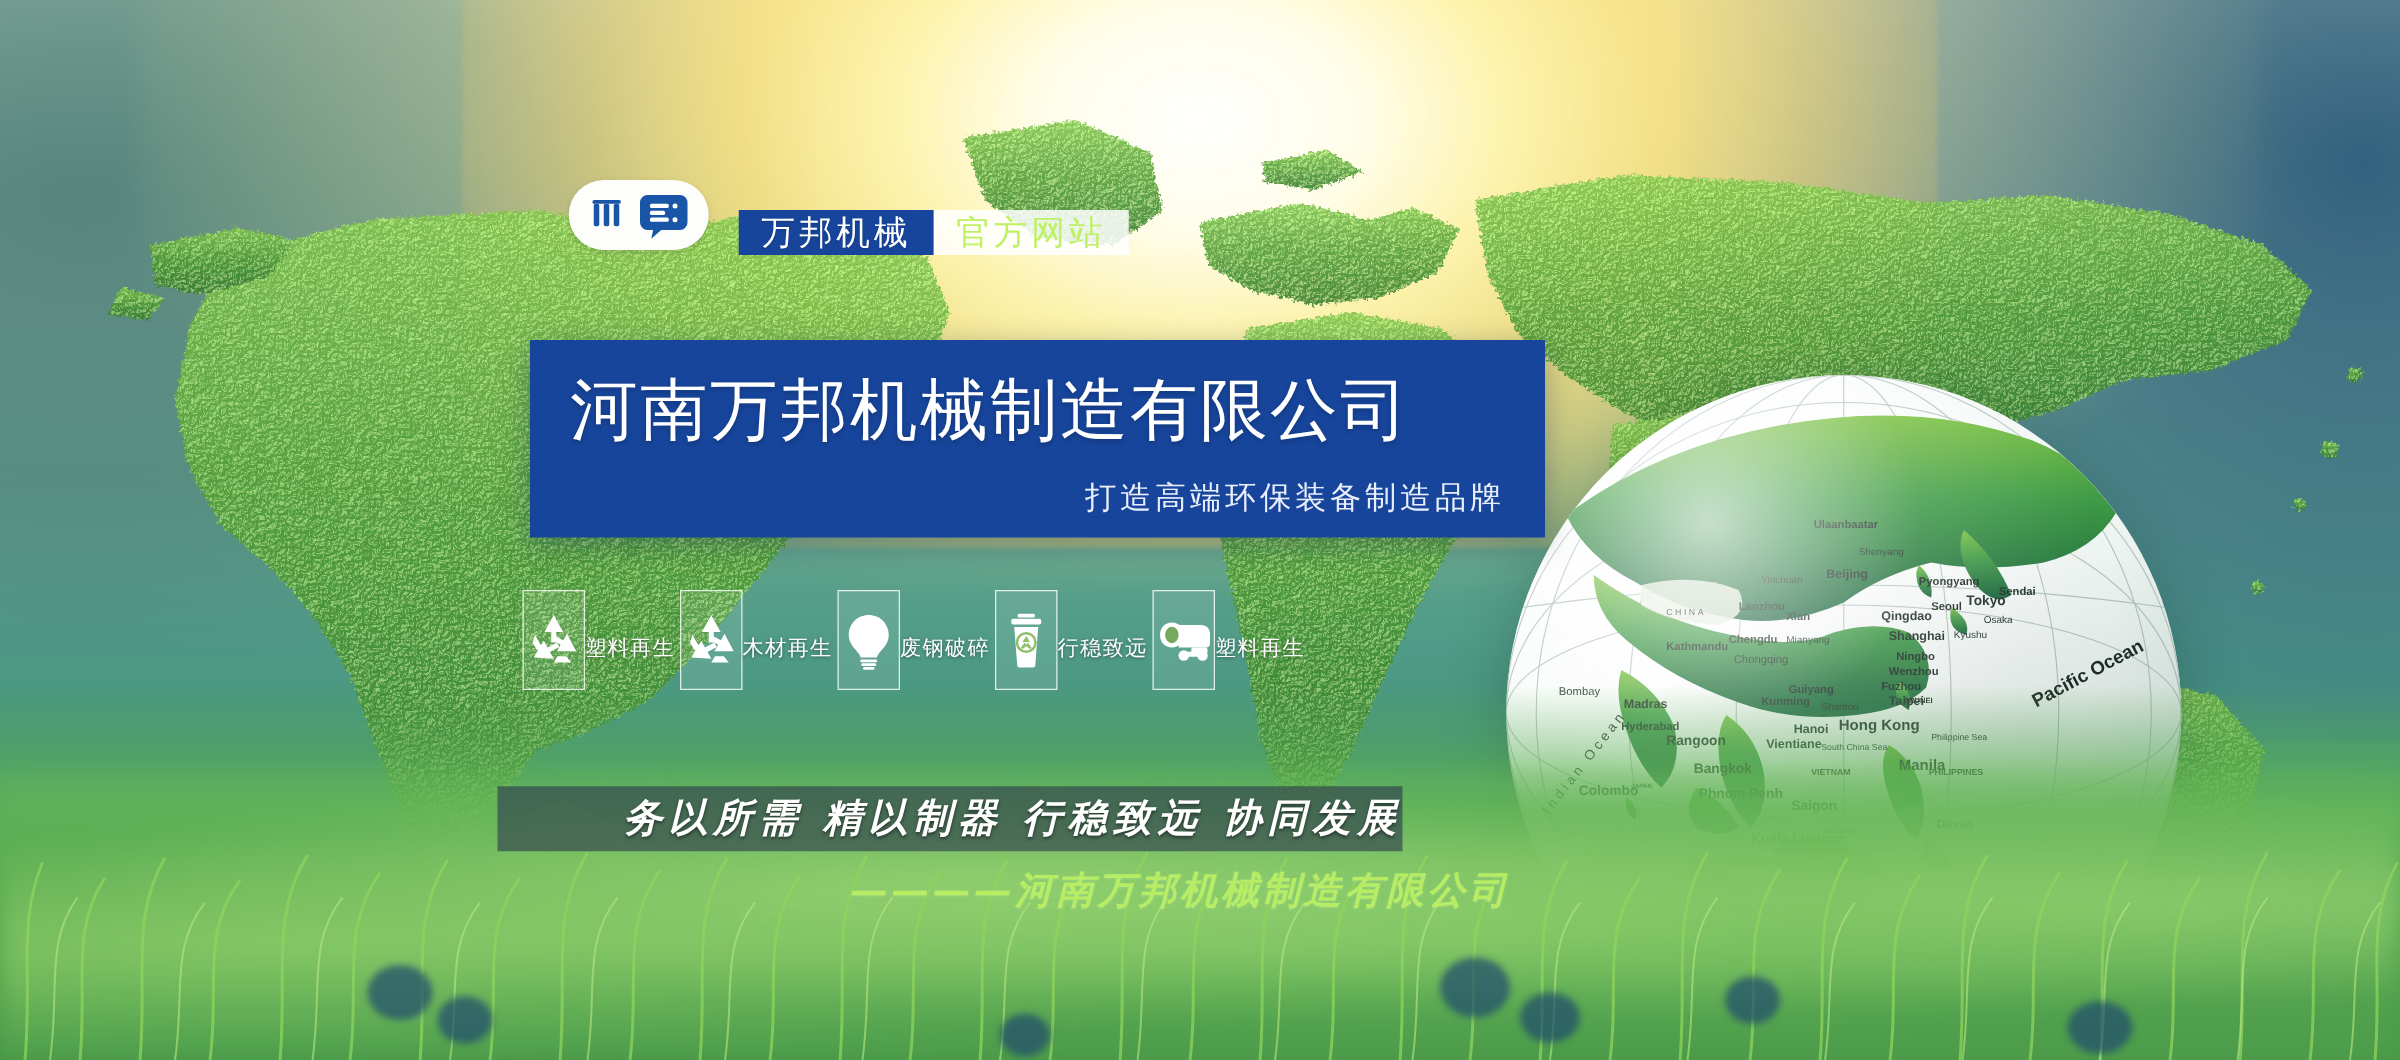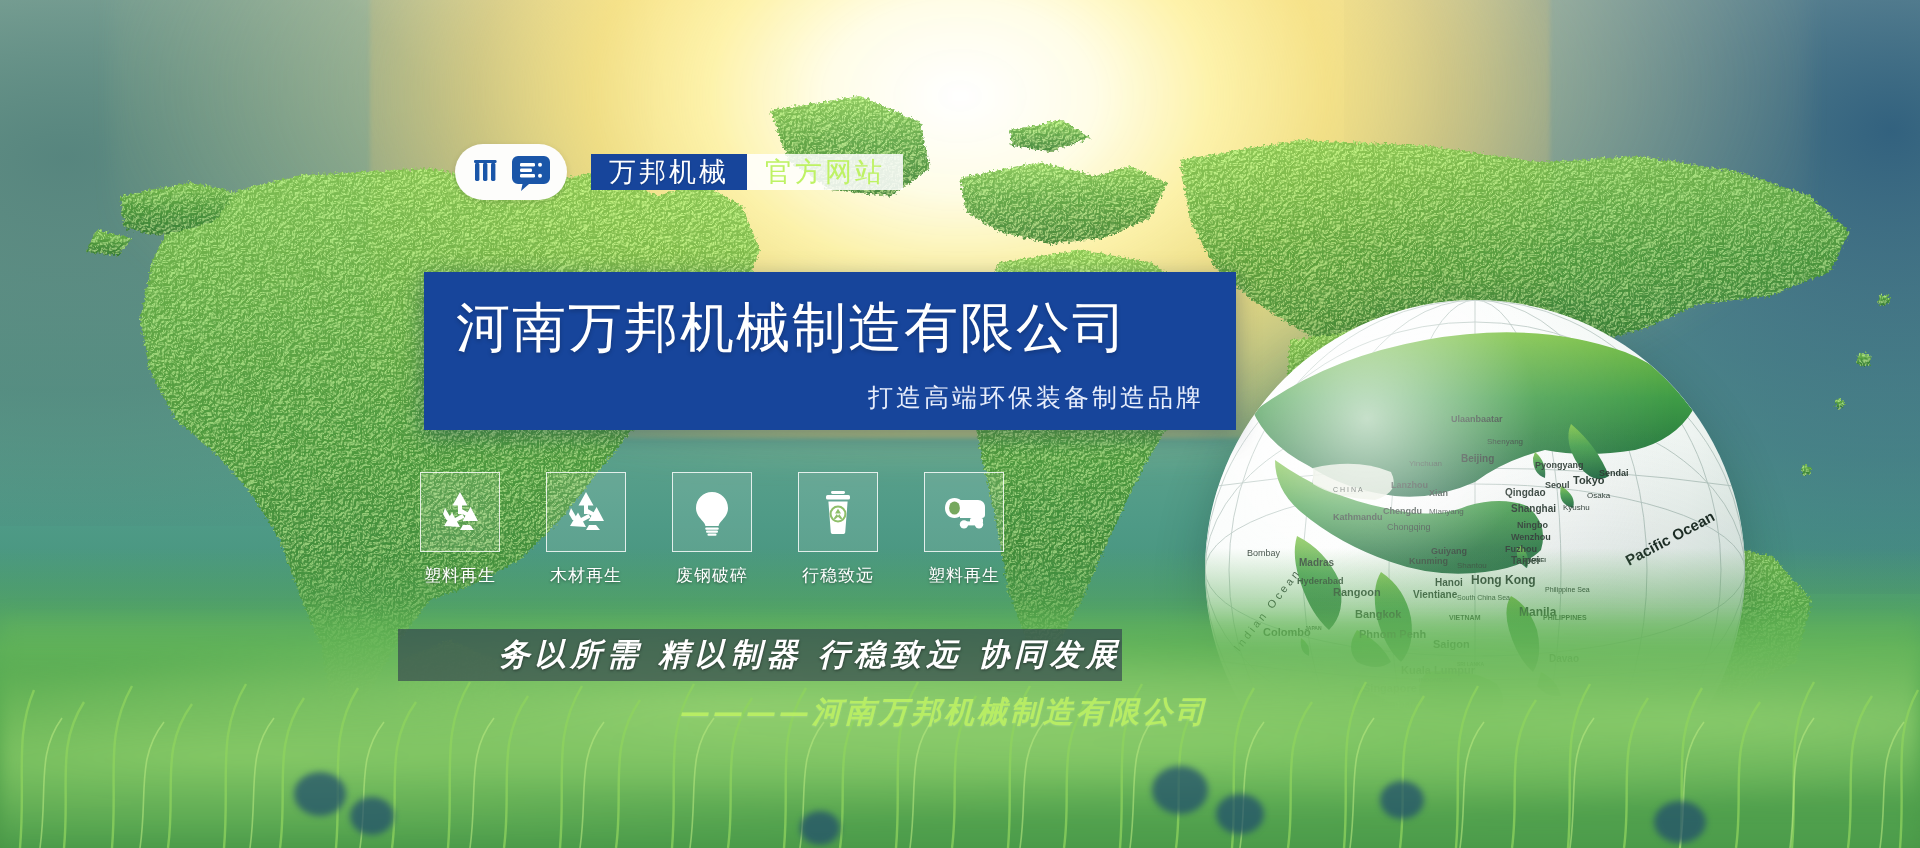--- a/index.html
+++ b/index.html
@@ -99,21 +99,21 @@
   }
   .logo-pill{
     width:112px; height:56px; border-radius:28px;
     background:#fdfdfb;
     display:flex; align-items:center; justify-content:center; gap:6px;
     box-shadow:0 2px 6px rgba(0,0,0,.12);
   }
   .logo-w{ width:34px; height:34px; display:block; }
   .logo-b{ width:40px; height:40px; display:block; }
 
-  .nav-boxes{ display:flex; align-items:center; height:64px; }
+  .nav-boxes{ display:flex; align-items:flex-end; height:64px; }
   .nav-blue{
     background:#17459b;
     display:flex; align-items:center; padding:0 18px;
   }
   .nav-blue span{
     color:#ffffff; font-size:27px; letter-spacing:3px; font-weight:400;
     text-shadow:0 1px 2px rgba(0,0,0,.18);
   }
   .nav-white{
     background:rgba(255,255,255,.86);
@@ -140,21 +140,21 @@
     color:#e8eefc; font-size:25px; letter-spacing:3px; font-weight:400;
     white-space:nowrap;
     text-align:right;
   }
 
   
   .features{
     position:absolute; left:418px; top:472px;
     display:flex; gap:42px;
   }
-  .feature{ width:84px; display:flex; flex-direction:column; align-items:center; }
+  .feature{ width:84px; display:flex; flex-direction:row; align-items:center; }
   .feature-box{
     width:80px; height:80px;
     border:1.5px solid rgba(255,255,255,.82);
     background:rgba(255,255,255,.10);
     display:flex; align-items:center; justify-content:center;
   }
   .feature-box svg{ width:48px; height:48px; display:block; }
   .feature-label{
     margin-top:12px; color:#ffffff; font-size:17px; letter-spacing:1px;
     white-space:nowrap; text-shadow:0 1px 3px rgba(0,0,0,.45);

